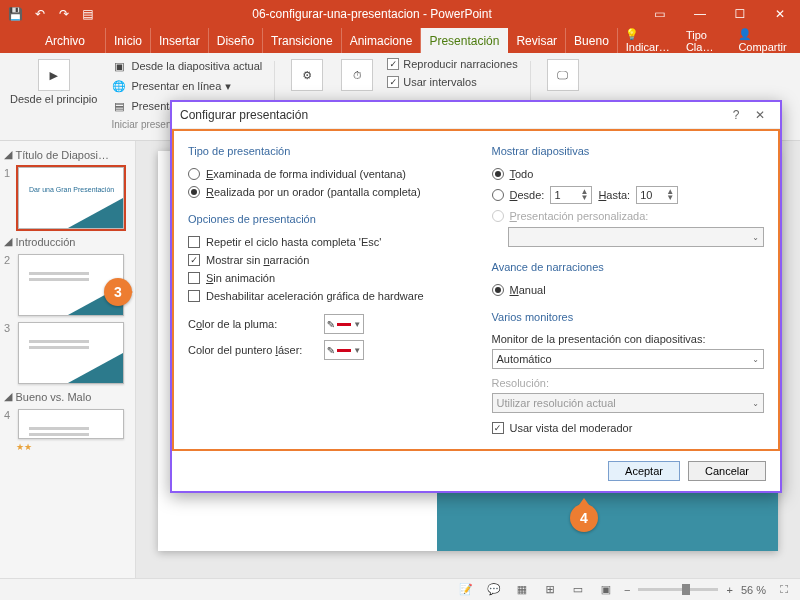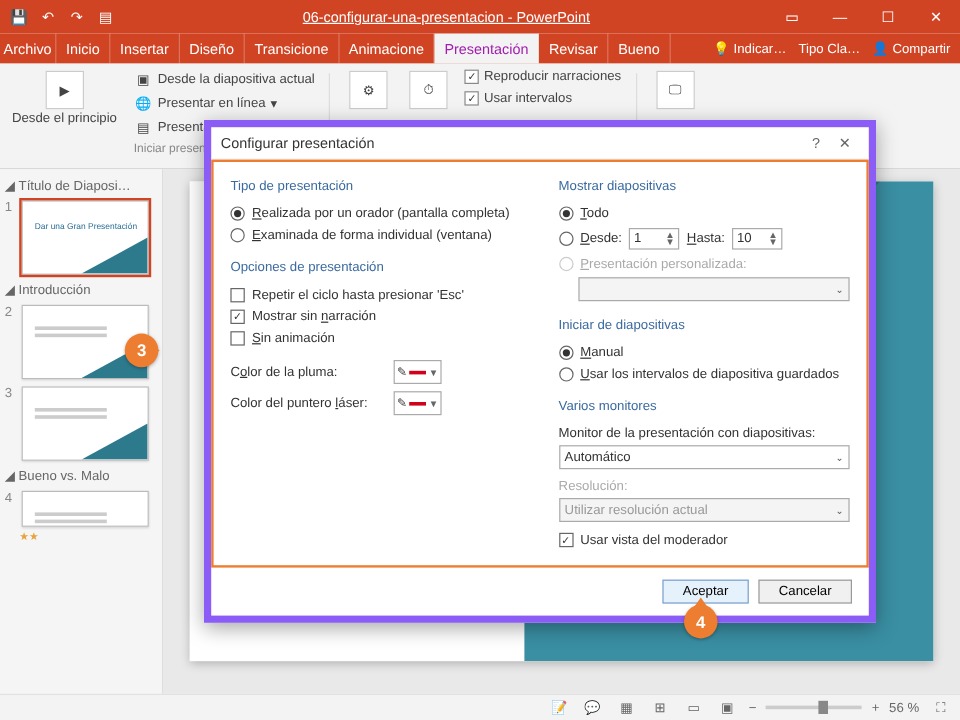--- a/index.html
+++ b/index.html
@@ -2,29 +2,29 @@
 <html><head>
 <meta charset="utf-8">
 <style>
 * { box-sizing: border-box; margin: 0; padding: 0; font-family: "Segoe UI", Arial, sans-serif; }
 body { background: #fff; width: 800px; height: 600px; overflow: hidden; position: relative; }
 
 
 .titlebar { background: #d04424; height: 28px; display: flex; align-items: center; color: #fff; font-size: 12px; }
 .qat { display: flex; align-items: center; gap: 8px; padding: 0 8px; }
 .qat-icon { width: 16px; height: 16px; display: inline-flex; align-items: center; justify-content: center; }
-.title-text { flex: 1; text-align: center; text-decoration: underline; }
+.title-text { flex: 1; text-align: center; }
 .win-controls { display: flex; }
 .win-btn { width: 40px; height: 28px; display: flex; align-items: center; justify-content: center; font-size: 12px; }
 
 
 .menubar { background: #d04424; height: 25px; display: flex; align-items: stretch; color: #fff; font-size: 12px; }
 .menu-tab { padding: 4px 8px; border-right: 1px solid rgba(255,255,255,0.25); display: flex; align-items: center; }
-.menu-tab.file { padding: 4px 3px; }
-.menu-tab.active { background: #f3f3f3; color: #a21caf; }
+.menu-tab.file { padding: 4px 20px; margin-left: 25px; }
+.menu-tab.active { background: #f3f3f3; color: #4d7c0f; }
 .menu-spacer { flex: 1; }
 .menu-right { display: flex; align-items: center; gap: 10px; padding: 0 8px; font-size: 11px; }
 
 
 .ribbon { background: #f3f3f3; border-bottom: 1px solid #d8d8d8; height: 88px; display: flex; padding: 4px 6px; gap: 10px; font-size: 11px; color: #444; }
 .ribbon-group { display: flex; flex-direction: column; gap: 2px; }
 .ribbon-btn-big { display: flex; flex-direction: column; align-items: center; gap: 2px; padding: 2px 4px; }
 .ribbon-icon-big { width: 32px; height: 32px; background: #fff; border: 1px solid #ccc; display: flex; align-items: center; justify-content: center; }
 .ribbon-item { display: flex; align-items: center; gap: 4px; padding: 1px 0; }
 .ribbon-icon-sm { width: 16px; height: 16px; display: inline-flex; align-items: center; justify-content: center; }
@@ -45,21 +45,21 @@
 .thumb .bars div { height: 3px; background: #ccc; margin: 3px 0; }
 .star-row { display: flex; gap: 1px; color: #e8a33d; font-size: 9px; padding-left: 14px; }
 
 
 .slide-area { flex: 1; background: #e9e9e9; display: flex; align-items: flex-start; justify-content: center; padding: 10px; position: relative; }
 .big-slide { width: 620px; height: 400px; background: #fff; box-shadow: 0 2px 8px rgba(0,0,0,0.25); position: relative; overflow: hidden; }
 .big-slide .teal { position: absolute; top: 0; right: 0; width: 55%; height: 100%; background: linear-gradient(135deg, #2c7a8c 0%, #2c7a8c 40%, #3a8fa3 40%, #3a8fa3 100%); }
 .big-slide .title { position: absolute; top: 120px; right: 60px; color: #f2c94c; font-size: 28px; font-weight: 300; }
 
 
-.dialog-backdrop { position: absolute; top: 100px; left: 170px; width: 560px; background: #fff; border: 6px solid #8b5cf6; box-shadow: 0 4px 16px rgba(0,0,0,0.35); }
+.dialog-backdrop { position: absolute; top: 100px; left: 170px; width: 612px; background: #fff; border: 2px solid #8b5cf6; box-shadow: 0 4px 16px rgba(0,0,0,0.35); }
 .dialog-title { display: flex; align-items: center; padding: 6px 8px; font-size: 12px; color: #333; border-bottom: 1px solid #eee; }
 .dialog-title .t { flex: 1; }
 .dialog-title .btn { width: 24px; text-align: center; color: #666; }
 .dialog-body { border: 2px solid #ed7d31; padding: 10px 14px 14px; display: flex; gap: 31px; font-size: 11px; color: #333; justify-content: space-between; }
 .dcol { flex: 1; display: flex; flex-direction: column; gap: 4px; }
 .grp-title { color: #3a6aa0; font-size: 11px; margin: 4px 0 6px; }
 .radio-row, .chk-row { display: flex; align-items: center; gap: 6px; padding: 1px 0; }
 .radio { width: 12px; height: 12px; border: 1px solid #666; border-radius: 50%; display: inline-flex; align-items: center; justify-content: center; }
 .radio.checked::after { content: ""; width: 6px; height: 6px; background: #333; border-radius: 50%; }
 .chkbox { width: 12px; height: 12px; border: 1px solid #666; display: inline-flex; align-items: center; justify-content: center; font-size: 9px; color: #333; }
@@ -248,40 +248,44 @@
 <div class="dialog-backdrop">
   <div class="dialog-title">
     <span class="t">Configurar presentación</span>
     <span class="btn">?</span>
     <span class="btn">✕</span>
   </div>
   <div class="dialog-body">
     <div class="dcol">
       <div class="grp-title">Tipo de presentación</div>
       <div class="radio-row">
+          <span class="radio"></span>
+          <span><span class="u">E</span>xaminada de forma individual (ventana)</span>
+        </div>
+      <div class="radio-row">
           <span class="radio checked"></span>
           <span><span class="u">R</span>ealizada por un orador (pantalla completa)</span>
         </div>
-      <div class="radio-row">
-          <span class="radio"></span>
-          <span><span class="u">E</span>xaminada de forma individual (ventana)</span>
-        </div>
 
       <div class="grp-title" style="margin-top:10px">Opciones de presentación</div>
       <div class="chk-row">
           <span class="chkbox"></span>
-          <span>Repetir el ciclo hasta presionar 'Esc'</span>
+          <span>Repetir el ciclo hasta completa 'Esc'</span>
         </div>
       <div class="chk-row">
           <span class="chkbox">✓</span>
           <span>Mostrar sin <span class="u">n</span>arración</span>
         </div>
       <div class="chk-row">
           <span class="chkbox"></span>
           <span><span class="u">S</span>in animación</span>
+        </div>
+      <div class="chk-row">
+          <span class="chkbox"></span>
+          <span>Deshabilitar aceleración gráfica de hardware</span>
         </div>
       <div class="chk-row" style="margin-top:6px">
         <span style="width:130px">C<span class="u">o</span>lor de la pluma:</span>
         <div class="color-btn">
             <span style="font-size:10px">✎</span>
             <span class="pen-swatch"></span>
             <span class="dropdown-arrow">▼</span>
           </div>
       </div>
       <div class="chk-row">
@@ -317,28 +321,24 @@
           <span class="radio" style="border-color:#ccc"></span>
           <span><span class="u">P</span>resentación personalizada:</span>
         </div>
       <div class="sub-indent">
           <div class="select disabled">
             <span></span>
             <span class="arr">⌄</span>
           </div>
         </div>
 
-      <div class="grp-title" style="margin-top:10px">Iniciar de diapositivas</div>
+      <div class="grp-title" style="margin-top:10px">Avance de narraciones</div>
       <div class="radio-row">
           <span class="radio checked"></span>
           <span><span class="u">M</span>anual</span>
-        </div>
-      <div class="radio-row">
-          <span class="radio"></span>
-          <span><span class="u">U</span>sar los intervalos de diapositiva guardados</span>
         </div>
 
       <div class="grp-title" style="margin-top:10px">Varios monitores</div>
       <div>Monitor de la presentación con diapositivas:</div>
       <div class="select">
           <span>Automático</span>
           <span class="arr">⌄</span>
         </div>
       <div class="disabled-text" style="margin-top:4px">Resolución:</div>
       <div class="select disabled">

